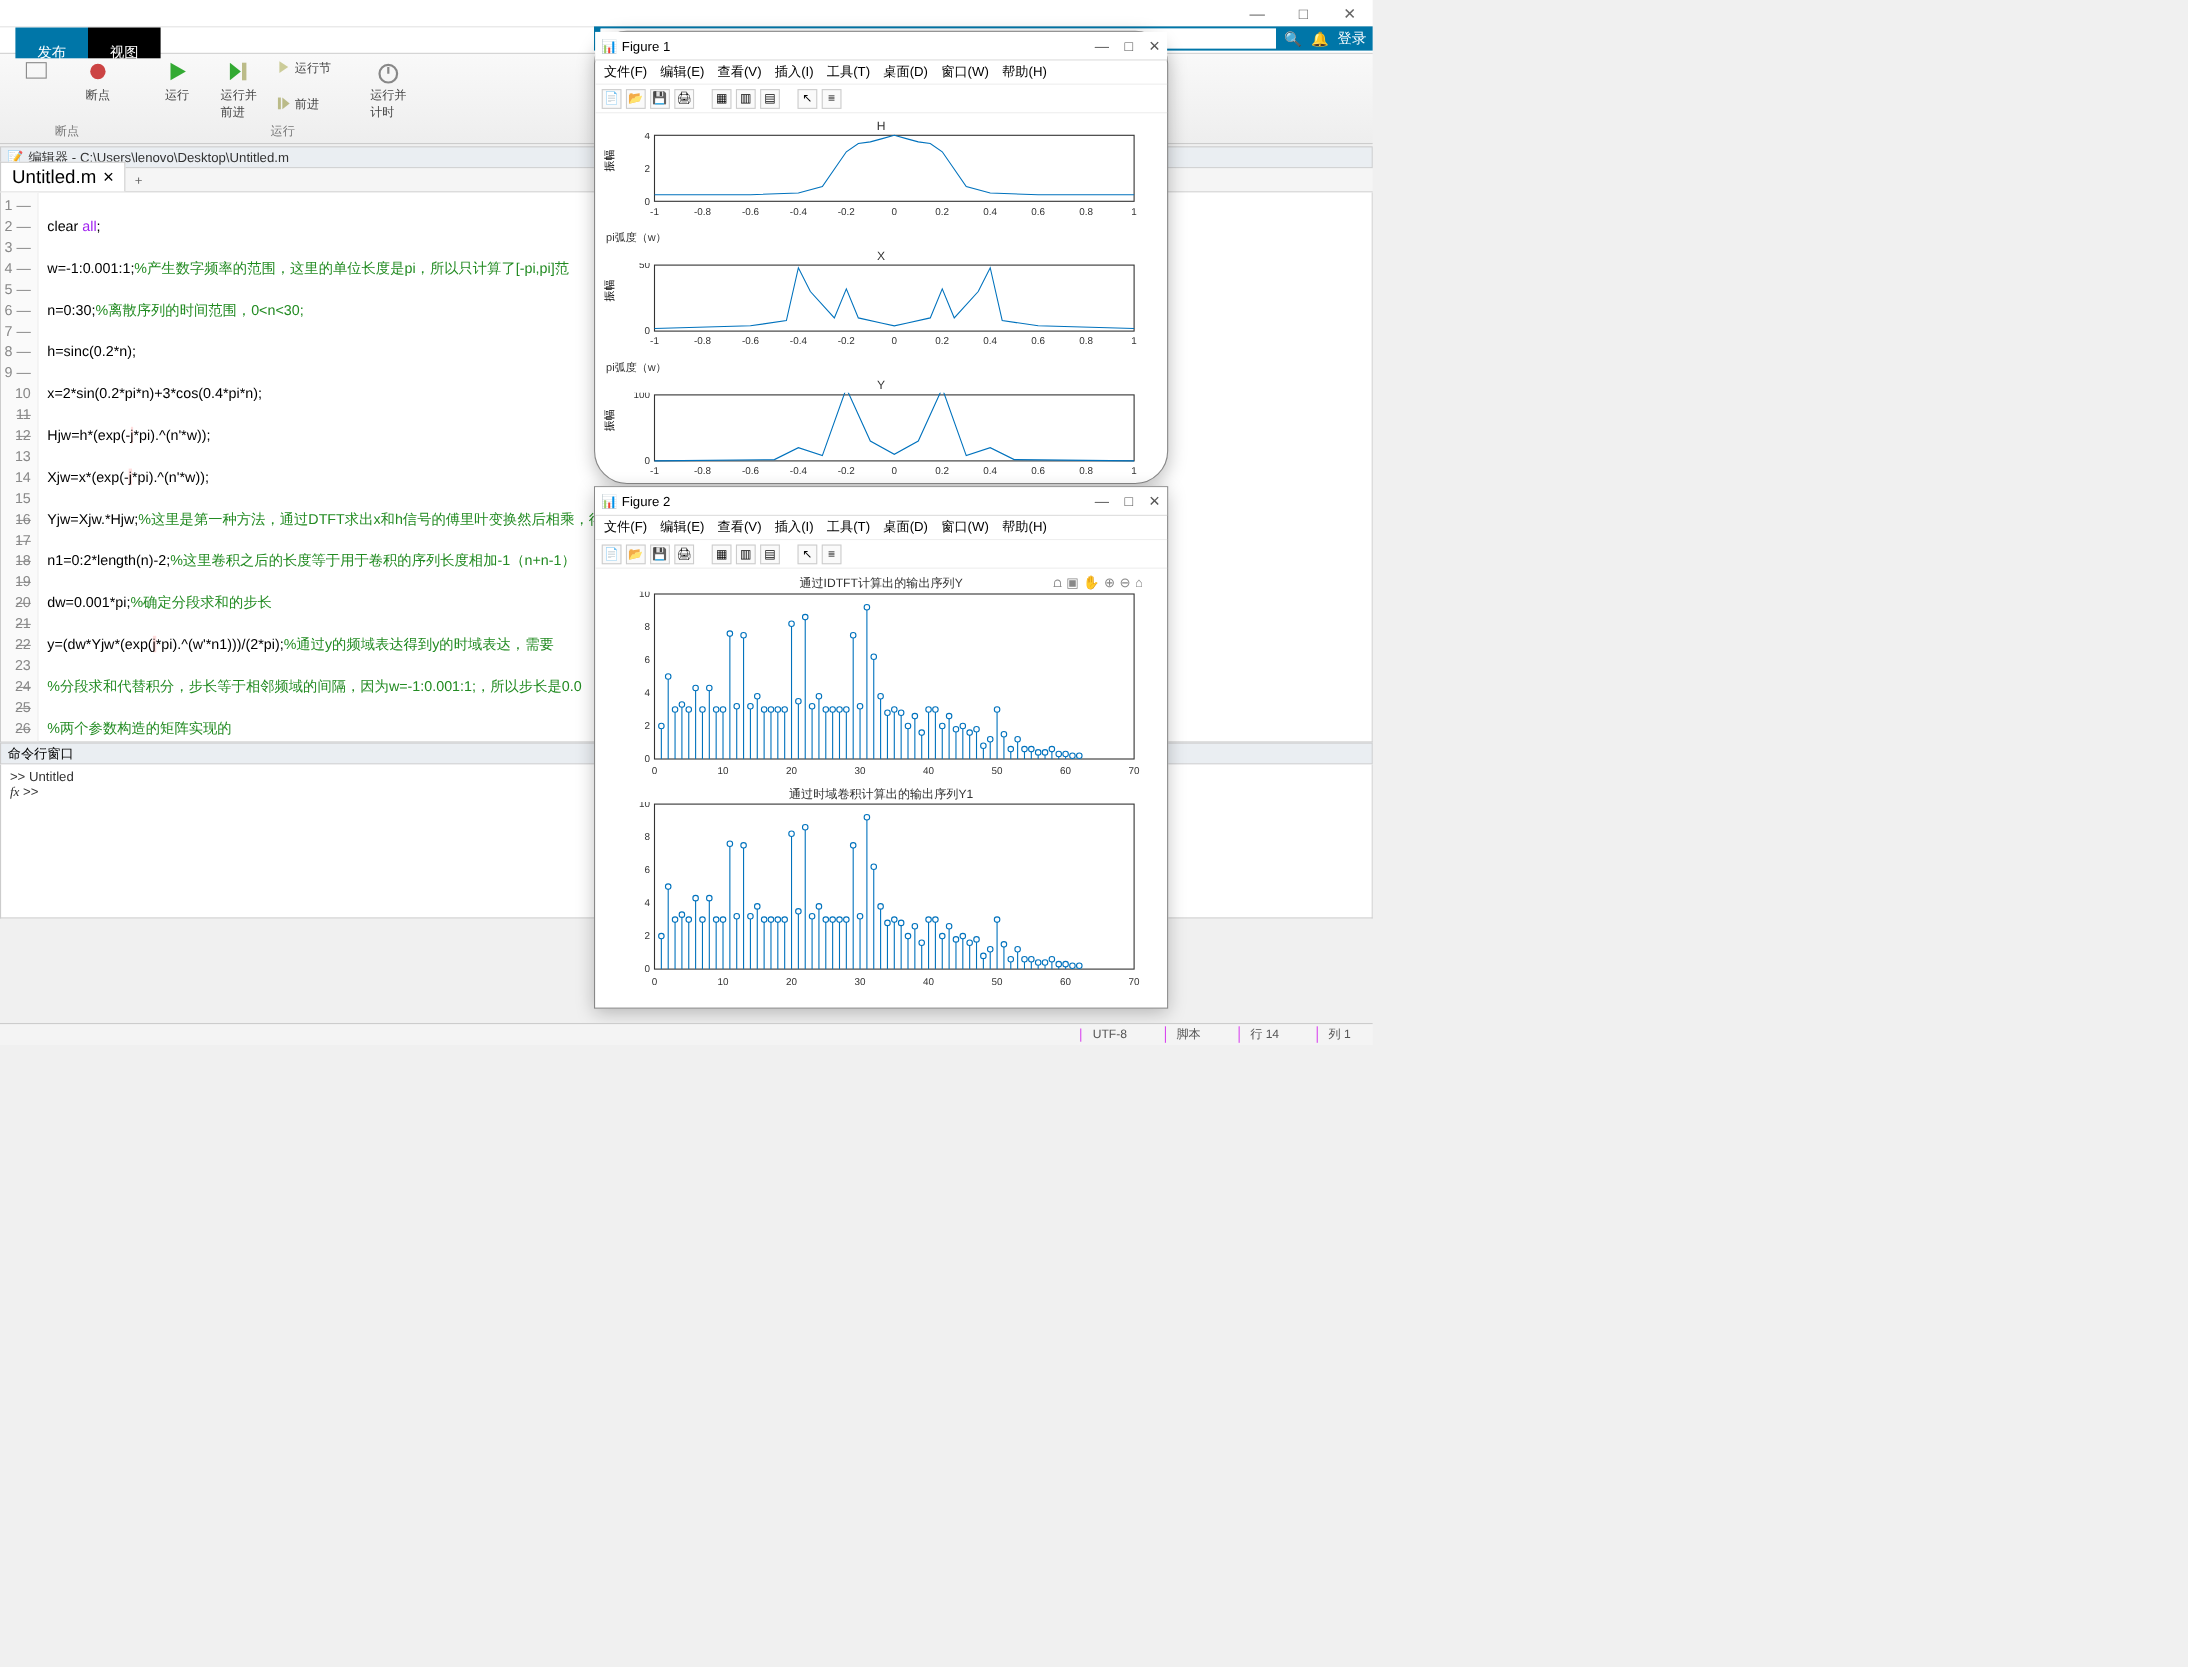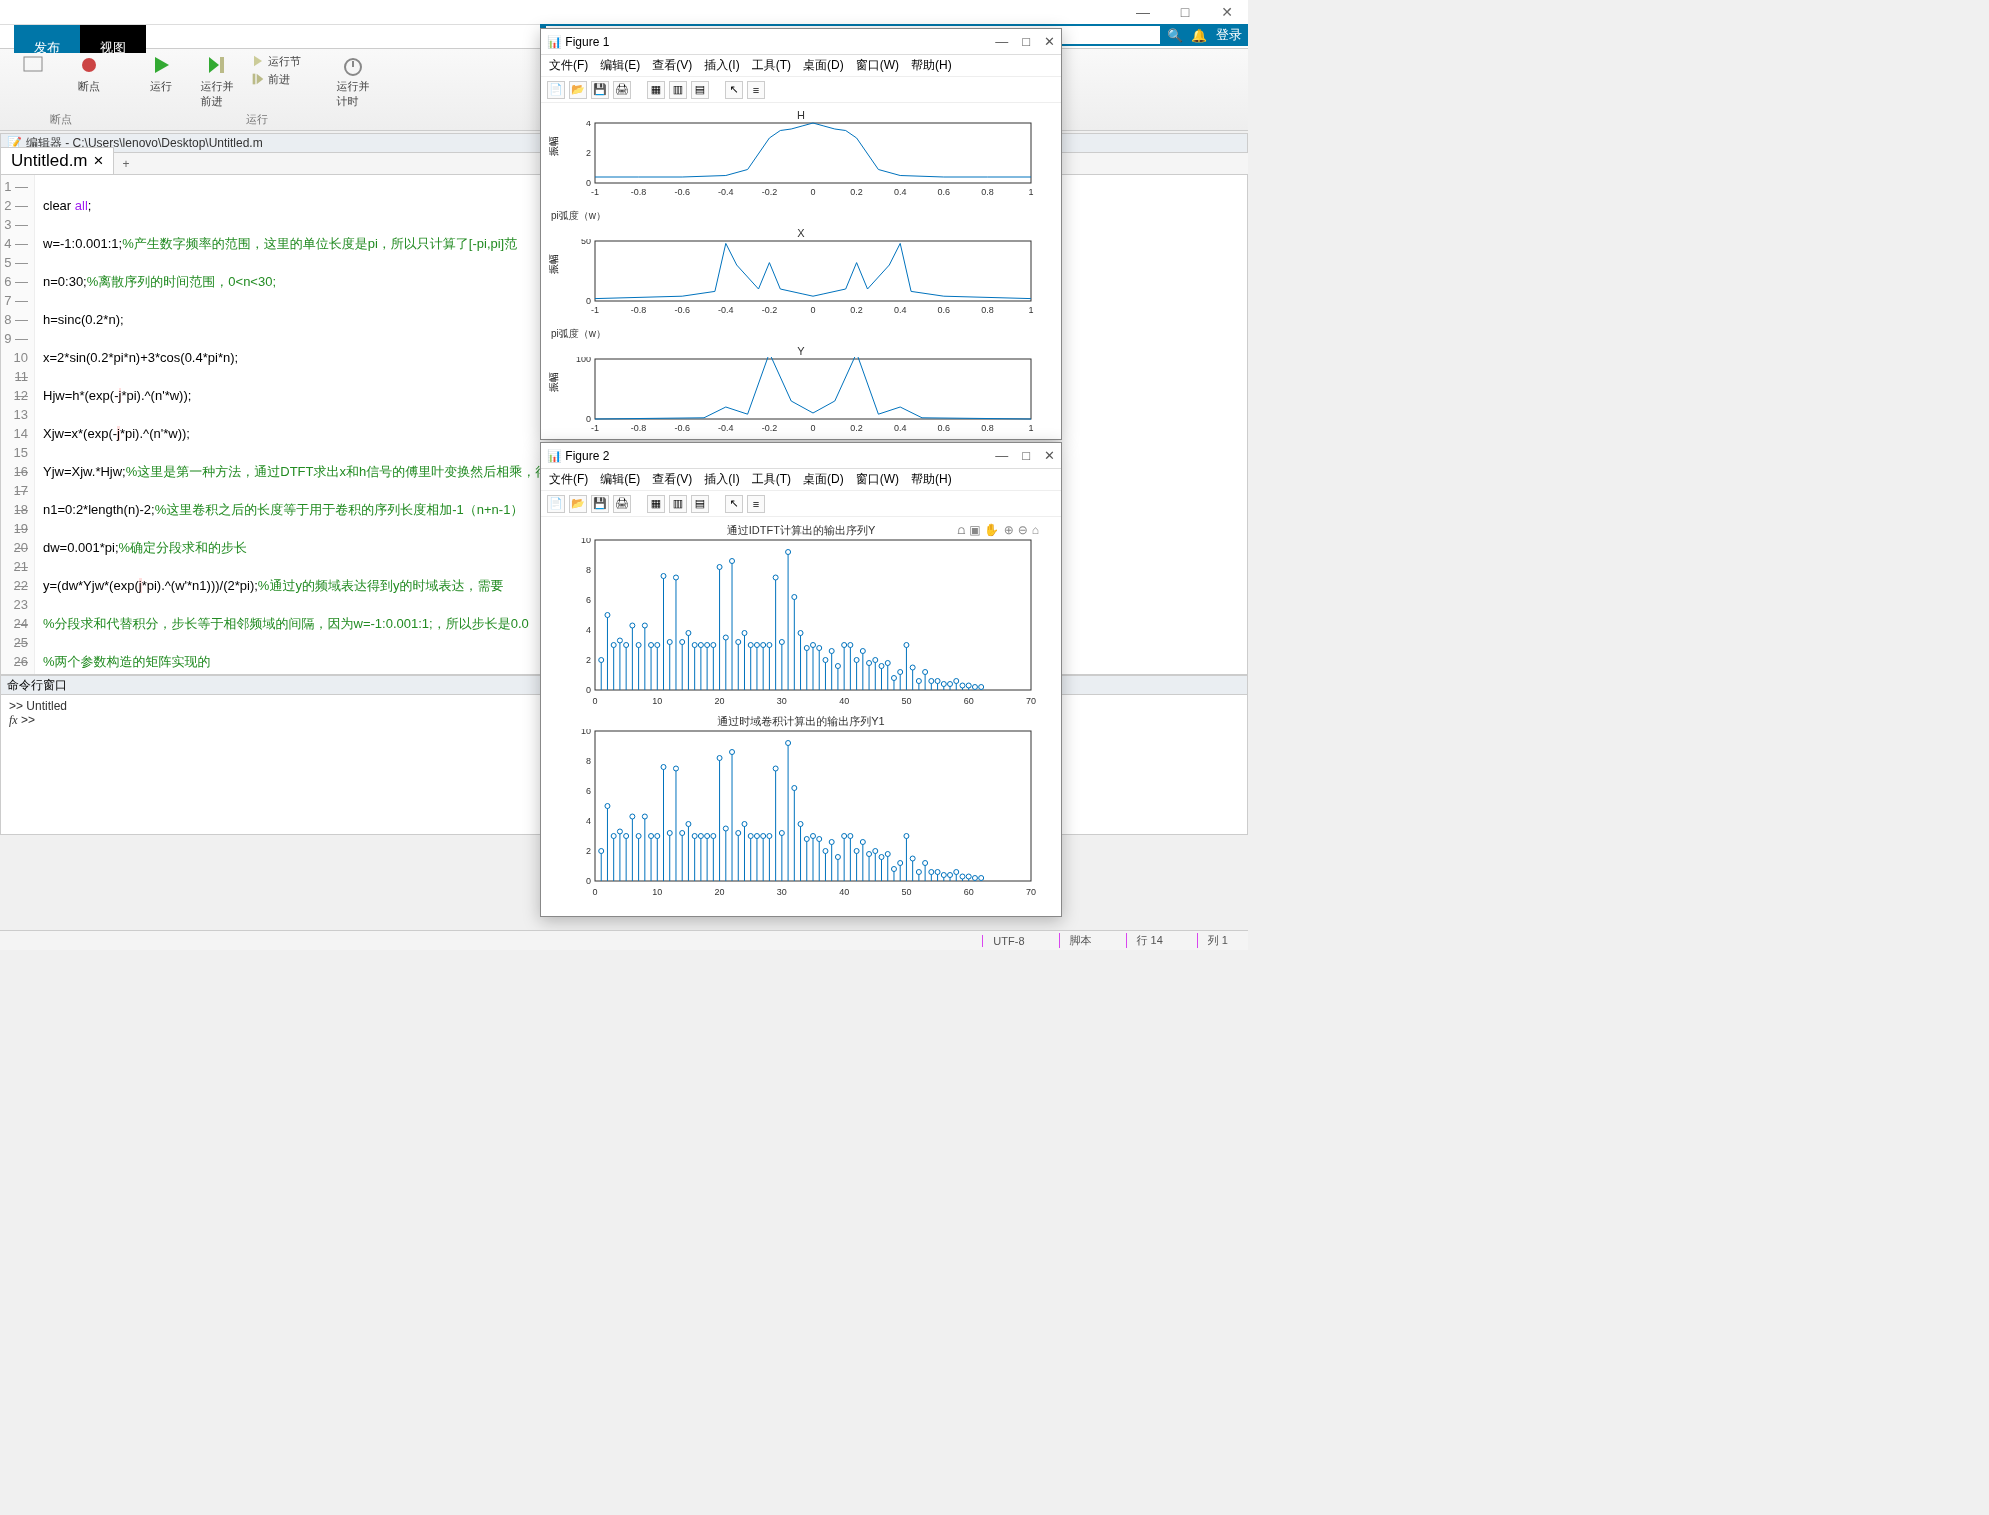--- a/index.html
+++ b/index.html
@@ -106,21 +106,21 @@
           <span>运行</span>
         </div>
       <div class="ricon">
           <svg viewBox="0 0 24 24">
             <path d="M4 4 L14 12 L4 20 Z" fill="#3a3"></path>
             <rect x="15" y="4" width="4" height="16" fill="#bb8"></rect>
           </svg>
           <span style="white-space:pre">运行并
 前进</span>
         </div>
-      <div style="display:flex;flex-direction:column;gap:2px">
+      <div style="display:flex;flex-direction:column;gap:17px">
         <div class="ricon" style="flex-direction:row;width:70px">
             <svg viewBox="0 0 24 24" style="width:16px;height:16px">
               <path d="M6 4 L18 12 L6 20 Z" fill="#cc9"></path>
             </svg>
             <span>运行节</span>
           </div>
         <div class="ricon" style="flex-direction:row;width:70px">
             <svg viewBox="0 0 24 24" style="width:16px;height:16px">
               <rect x="4" y="4" width="4" height="16" fill="#bb8"></rect>
               <path d="M10 4 L20 12 L10 20 Z" fill="#bb8"></path>
@@ -213,21 +213,21 @@
 </div>
 
 <div class="cmdhead">
     <span>命令行窗口</span>
   </div>
 <div class="cmdwin">
   <div>&gt;&gt; Untitled</div>
   <div><span class="fx">fx</span> <span>&gt;&gt; </span></div>
 </div>
 
-<div class="figwin" style="left:540px; top:28px; width:522px; height:412px;">
+<div class="figwin" style="left:540px; top:28px; width:522px; height:412px;border-radius:30px;">
   <div class="ft">
       <span><span>📊</span> <span>Figure 1</span></span>
    <span class="wc">
         <span>—</span>
         <span>□</span>
         <span>✕</span>
       </span>
     </div>
   <div class="fmenu">
     <span>文件(F)</span>

